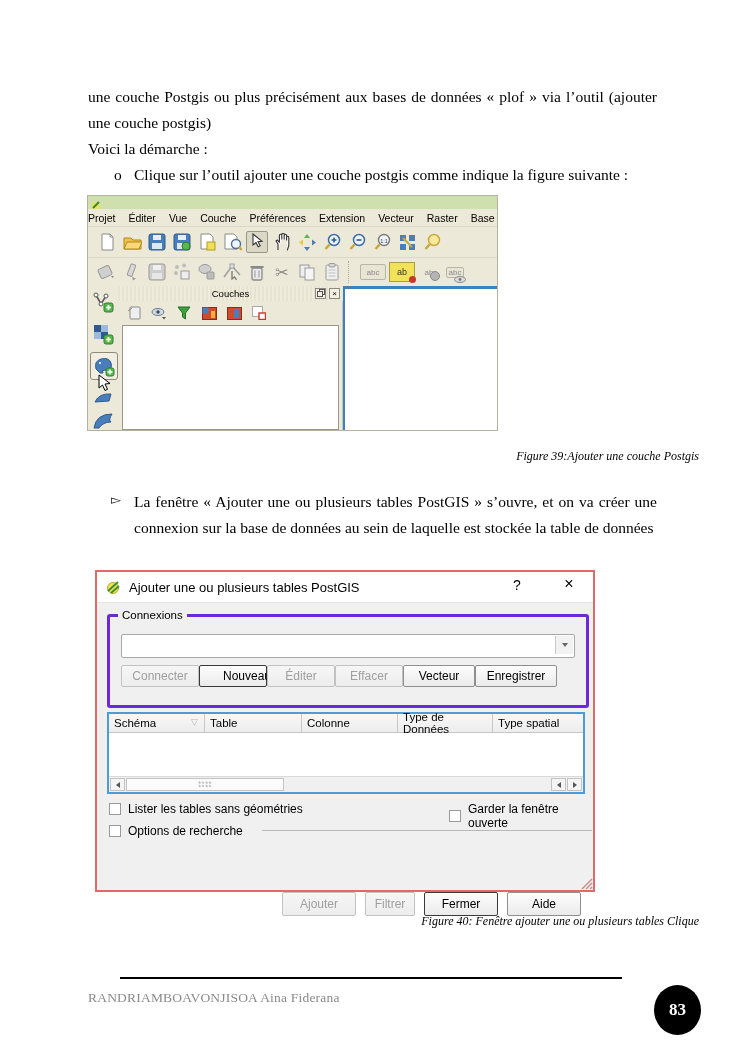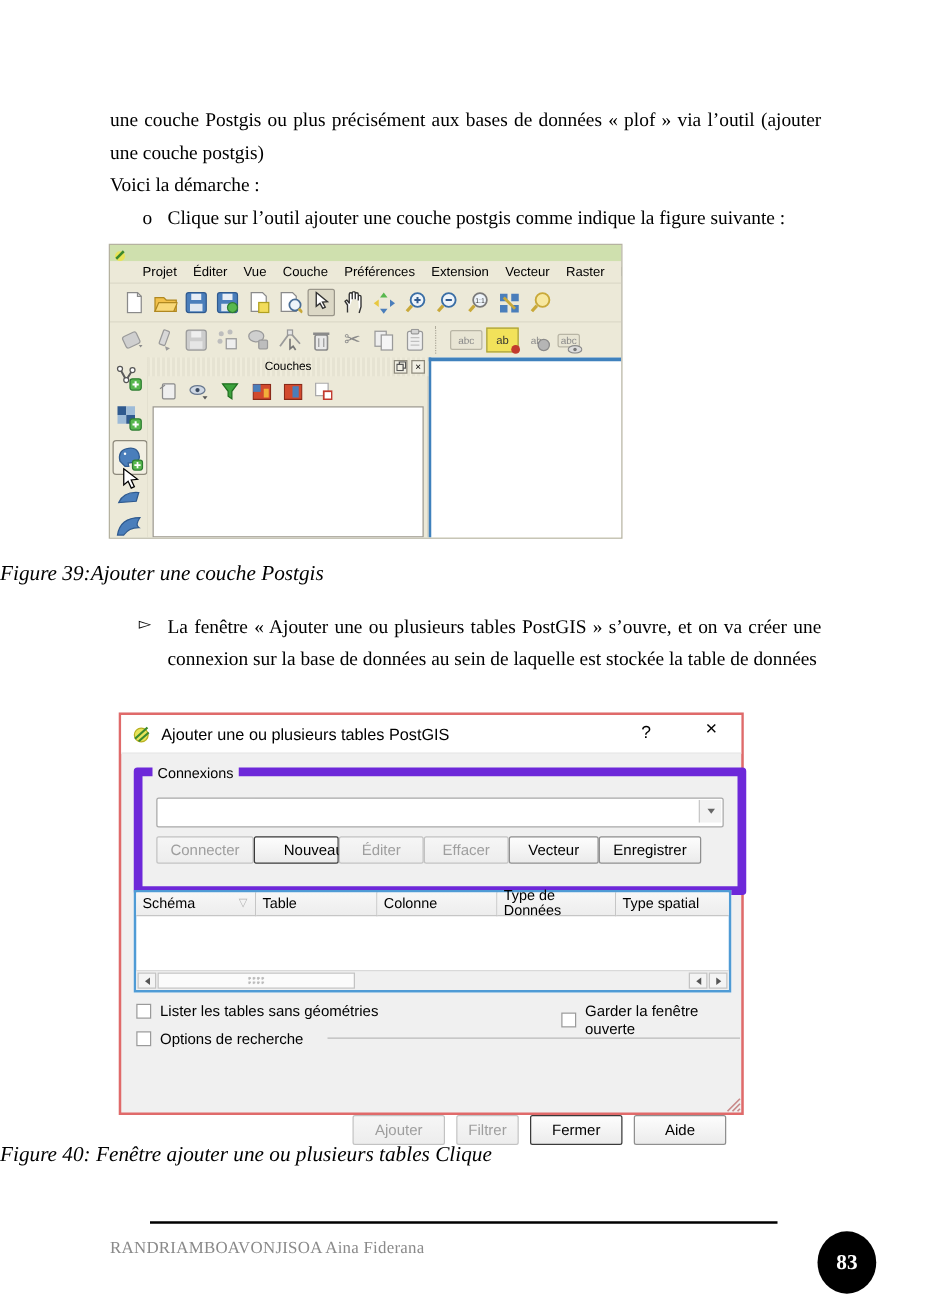--- a/index.html
+++ b/index.html
@@ -6,28 +6,28 @@
   .page{position:relative;width:745px;height:1053px;background:#fff;overflow:hidden;
         font-family:"Liberation Serif",serif;color:#000;}
   .abs{position:absolute;}
   .ser{font-family:"Liberation Serif",serif;}
   .ui{font-family:"Liberation Sans","DejaVu Sans",sans-serif;}
   .just{text-align:justify;}
   p{margin:0;}
 
   
   .bodytext{font-size:15.5px;line-height:26px;}
-  .caption{font-style:italic;font-size:17px;text-align:left;width:699px;}
+  .caption{font-style:italic;font-size:12px;text-align:right;width:699px;}
 
   
   .qgis{left:88px;top:196px;width:409px;height:234px;background:#ece9d8;
         outline:1px solid #b5b2a0;overflow:hidden;}
   .qgis-titlebar{left:0;top:0;width:409px;height:13px;background:#cfe0ae;}
   .qgis-menubar{left:0;top:13px;width:409px;height:17px;background:#ece9d8;
-        display:flex;align-items:center;gap:13px;padding-left:26px;box-sizing:border-box;
+        display:flex;align-items:center;gap:13px;padding-left:0;box-sizing:border-box;
         font-size:10.5px;white-space:nowrap;}
   .toolbar{left:0;width:409px;height:30px;background:#ece9d8;display:flex;align-items:center;
         gap:3px;padding-left:8px;box-sizing:border-box;border-top:1px solid #dcd9c8;}
   .ti{width:22px;height:22px;display:flex;align-items:center;justify-content:center;flex:0 0 auto;}
   .ti.pressed{background:#dcd8c6;border:1px solid #9a968a;border-radius:2px;box-sizing:border-box;}
   .tsep{width:6px;height:22px;border-left:1px dotted #b0ac9c;margin:0 2px;flex:0 0 auto;}
   .qgis-main{left:0;top:90px;width:409px;height:144px;background:#ece9d8;}
   .lefttb{left:0;top:0;width:30px;height:144px;background:#ece9d8;border-right:1px solid #c9c5b4;}
   .lt-ico{position:absolute;left:3px;width:24px;height:24px;display:flex;align-items:center;justify-content:center;}
   .hoverbox{border:1px solid #8e8a7c;border-radius:3px;background:#f2efe2;}
@@ -47,21 +47,21 @@
         border-top:3px solid #3f81bd;border-left:2px solid #3f81bd;box-sizing:border-box;}
 
   
   .dialog{left:95px;top:570px;width:500px;height:322px;background:#f0f0f0;
         border:2px solid #e06a6a;box-sizing:border-box;}
   .dlg-titlebar{left:0;top:0;width:496px;height:30px;background:#ffffff;display:flex;
         align-items:center;border-bottom:1px solid #e4e4e4;}
   .dlg-title{font-size:13px;margin-left:8px;}
   .dlg-help{position:absolute;right:66px;top:5px;font-size:14px;width:20px;text-align:center;}
   .dlg-close{position:absolute;right:14px;top:3px;font-size:16px;width:20px;text-align:center;}
-  .groupbox{left:10px;top:42px;width:476px;height:88px;border:7px solid #6d28d9;
+  .groupbox{left:10px;top:42px;width:476px;height:88px;border:3px solid #6d28d9;
         border-radius:3px;}
   .gb-label{position:absolute;left:8px;top:-8px;background:#f0f0f0;padding:0 4px;font-size:11.5px;}
   .combo{position:absolute;left:11px;top:17px;width:452px;height:22px;background:#fff;
         border:1px solid #a8a8a8;border-radius:2px;}
   .combo-btn{position:absolute;right:1px;top:1px;width:17px;height:18px;background:#f2f2f2;
         border-left:1px solid #c8c8c8;display:flex;align-items:center;justify-content:center;}
   .tri-down{width:0;height:0;border-left:3.5px solid transparent;border-right:3.5px solid transparent;
         border-top:4.5px solid #666;}
   .conn-btn-row{position:absolute;left:11px;top:48px;width:454px;height:22px;display:flex;
         justify-content:flex-start;}

